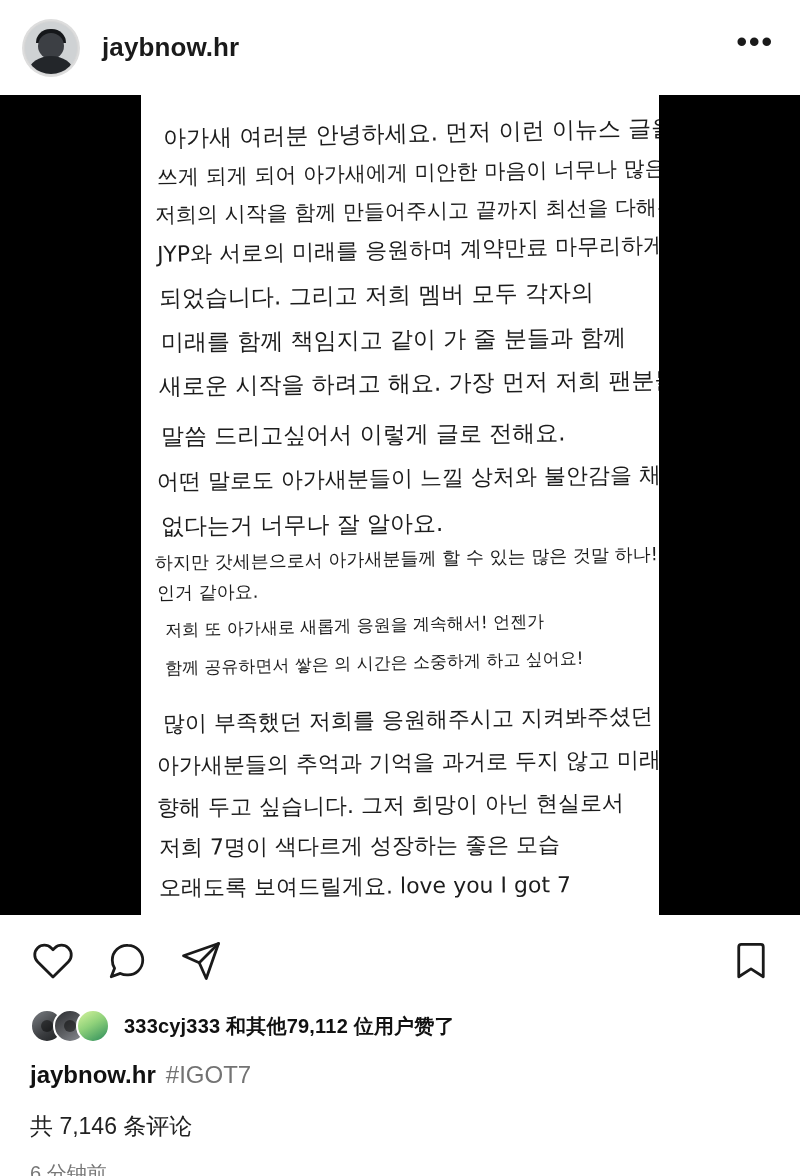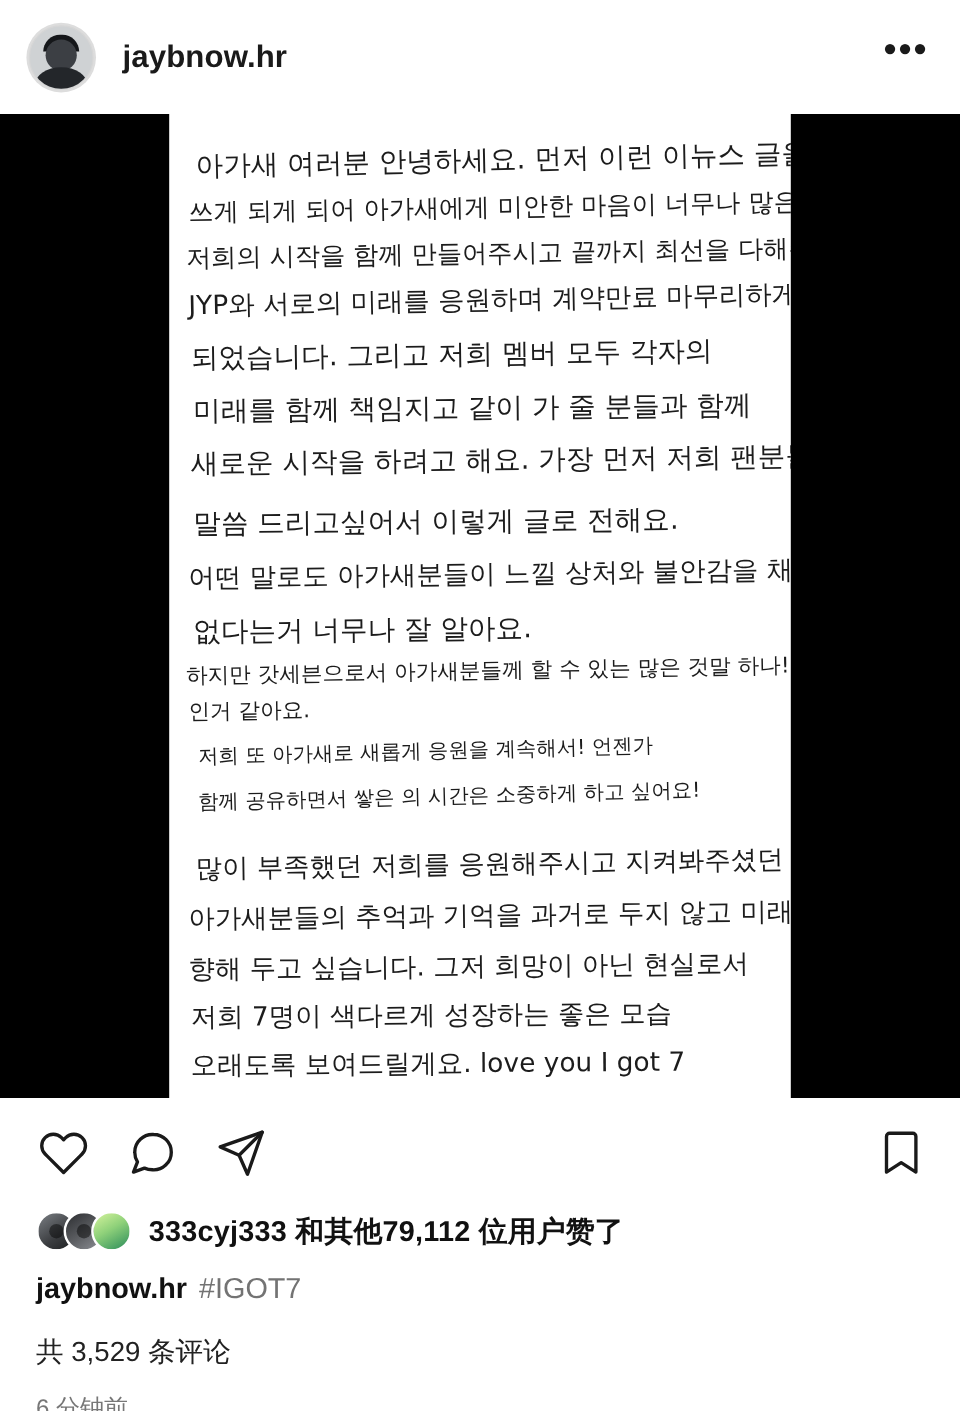--- a/index.html
+++ b/index.html
@@ -161,21 +161,21 @@
   .mini-av:first-child { margin-left: 0; }
   .mini-av.a1 { background: linear-gradient(145deg,#7b7f84 0%,#3b3d40 60%,#1d1f21 100%); }
   .mini-av.a2 { background: linear-gradient(145deg,#2b2d30 0%,#5d5f63 55%,#8d9096 100%); }
   .mini-av.a3 { background: linear-gradient(150deg,#d6f49d 0%,#8fd17a 45%,#2b8c5a 100%); }
   .mini-av .dot {
     position: absolute; left: 50%; top: 30%;
     width: 12px; height: 12px; margin-left: -6px;
     border-radius: 50%; background: rgba(0,0,0,0.45);
   }
   .likes-text {
-    font-size: 24px;
+    font-size: 20px;
     color: #111;
     font-weight: 700;
     letter-spacing: 0.2px;
   }
   .caption {
     margin-top: 16px;
     font-size: 24px;
     color: #111;
     line-height: 1.35;
   }
@@ -271,18 +271,18 @@
           </div>
         <div class="mini-av a3"></div>
       </div>
       <div class="likes-text">333cyj333 和其他79,112 位用户赞了</div>
     </div>
 
     <div class="caption">
       <span class="cap-user">jaybnow.hr</span><span class="hashtag">#IGOT7</span>
     </div>
 
-    <div class="comments">共 3,529 条评论</div>
+    <div class="comments">共 7,146 条评论</div>
 
     <div class="timestamp">6 分钟前</div>
   </div>
 
 </div>
 
 </body></html>

